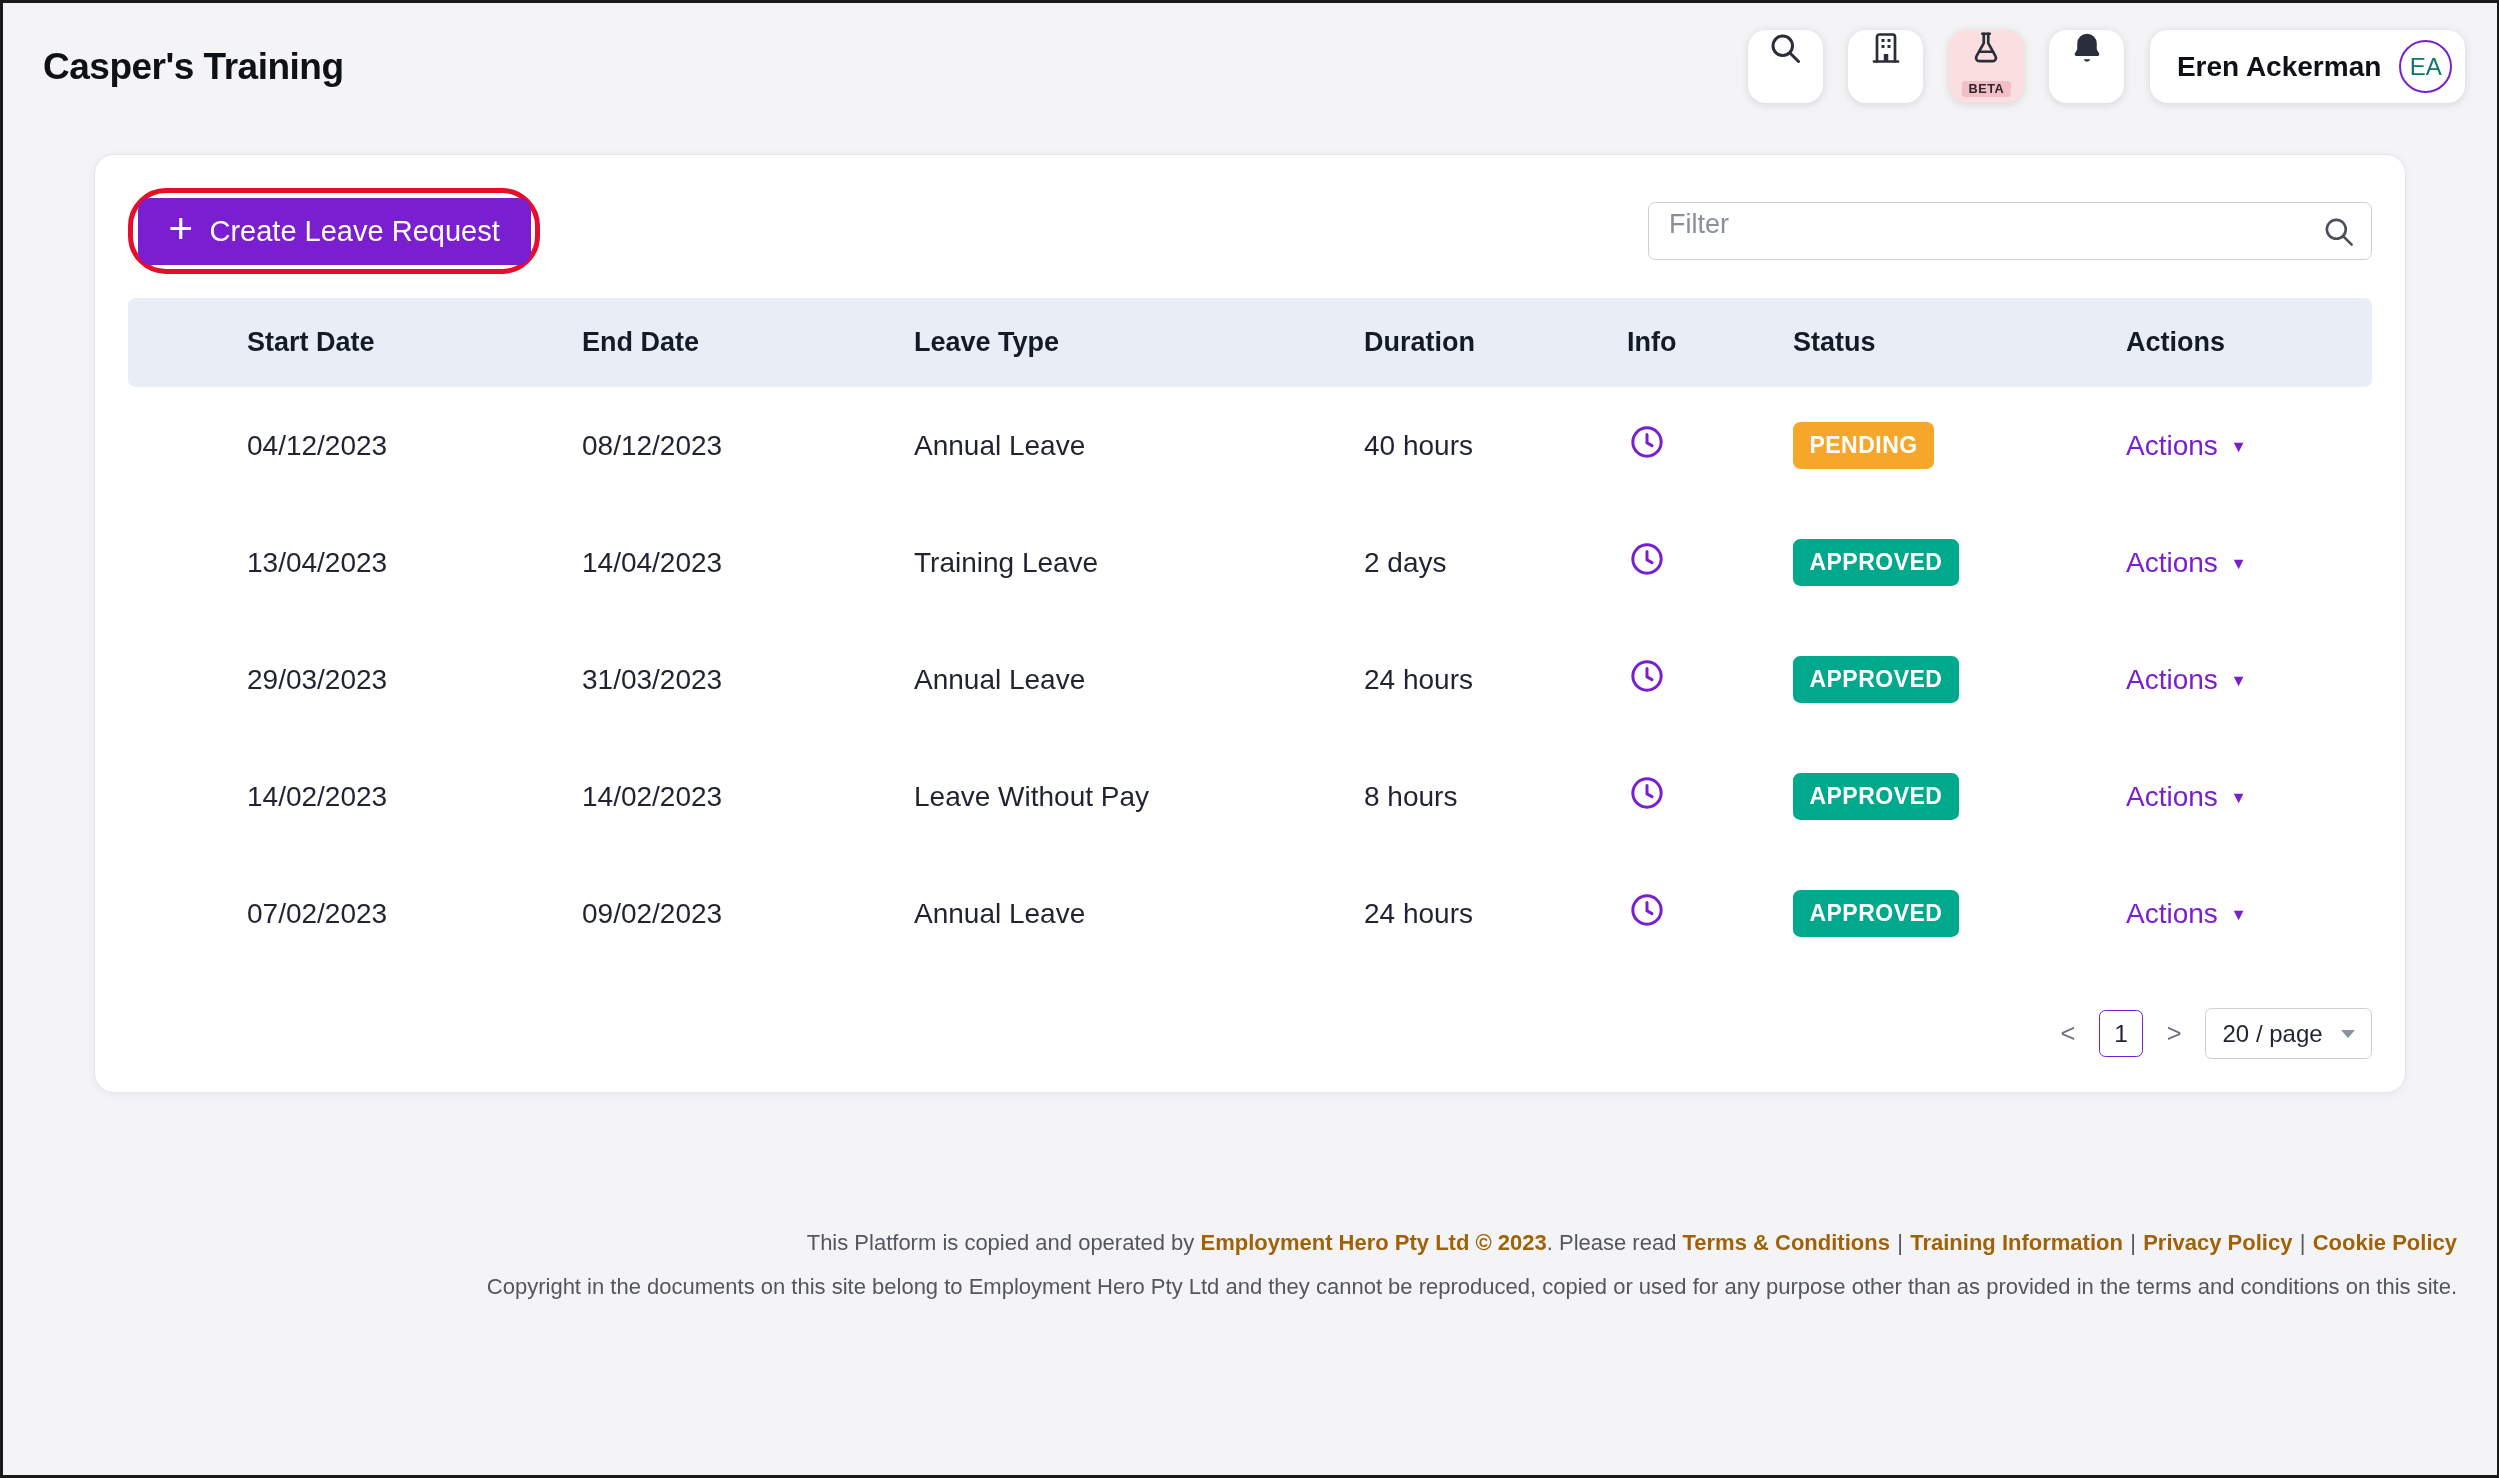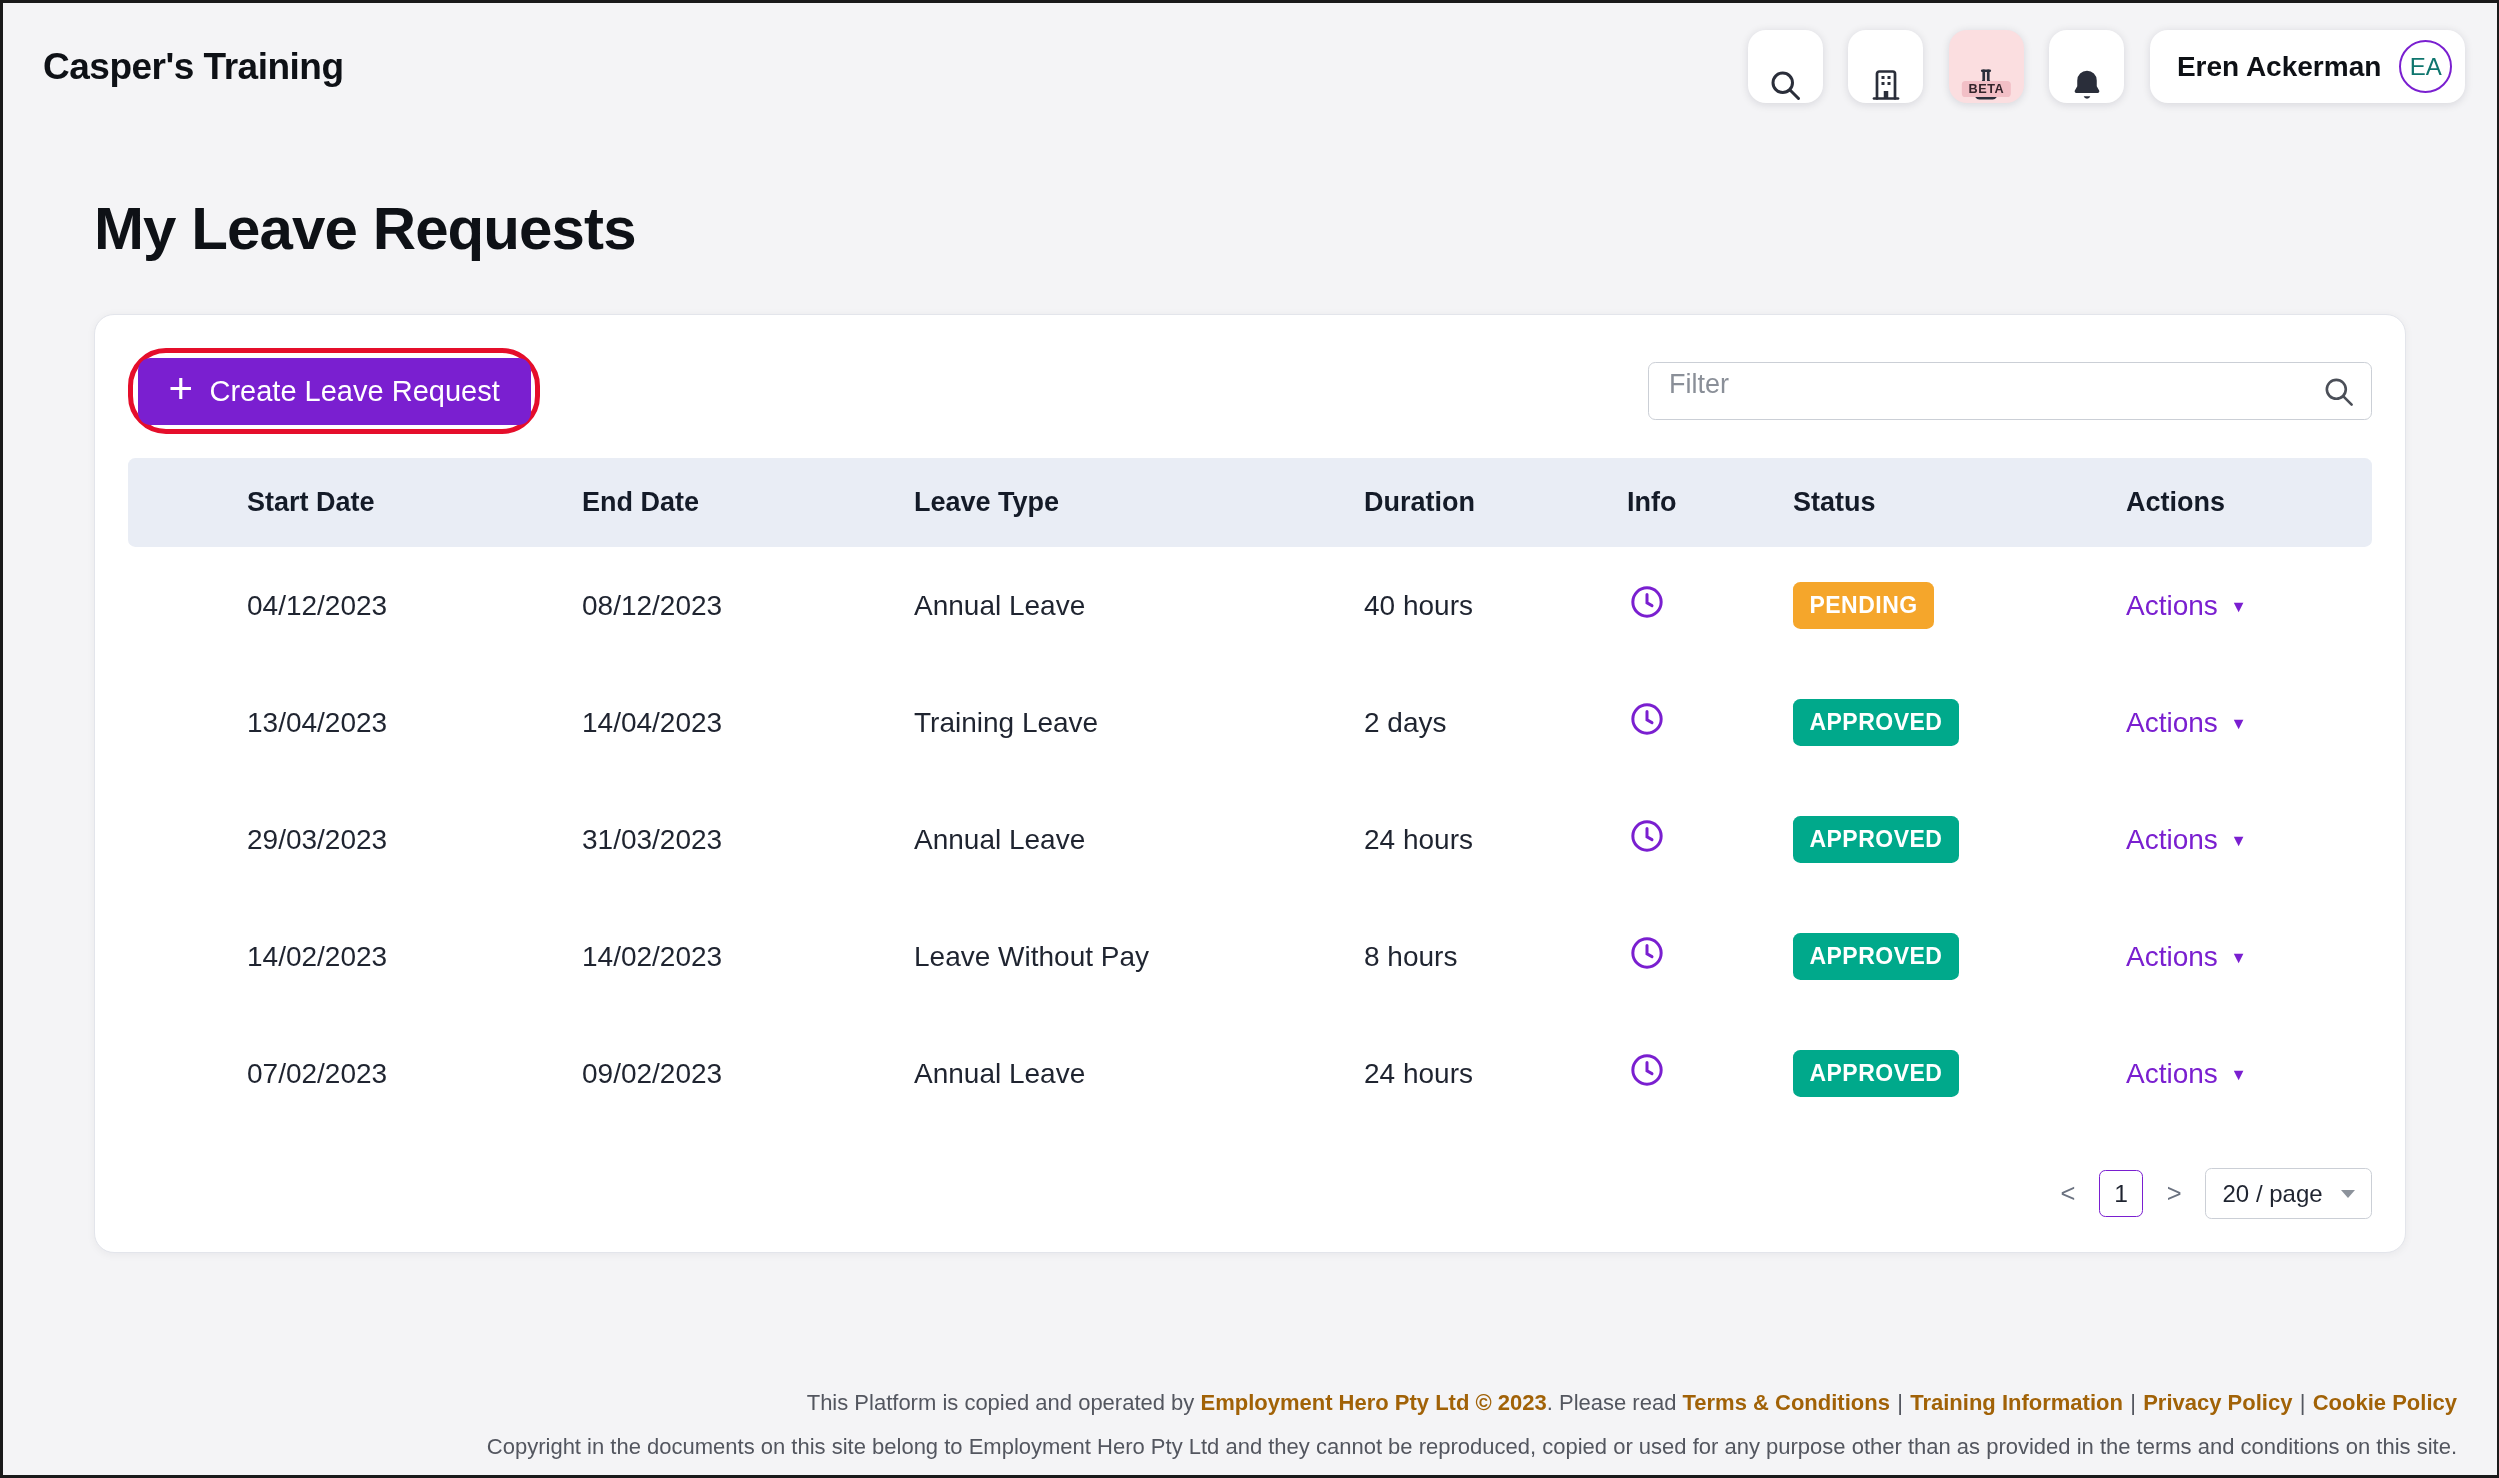--- a/index.html
+++ b/index.html
@@ -16,21 +16,21 @@
   
   .topbar {
     display: flex; justify-content: space-between; align-items: center;
     padding: 27px 32px 0 40px;
   }
   .brand { font-size: 37px; font-weight: 700; color: #0E1116; letter-spacing: -0.5px; }
   .top-actions { display: flex; align-items: center; gap: 25.5px; }
   .icon-btn {
     width: 75px; height: 73px; border: none; border-radius: 18px;
     background: #FFFFFF; box-shadow: 0 1.8px 9px rgba(20,20,43,.12);
-    display: flex; align-items: flex-end; justify-content: center;
+    display: flex; align-items: flex-start; justify-content: center;
     color: #2A2E3A; cursor: pointer; position: relative;
   }
   .icon-btn svg { width: 36px; height: 36px; }
   .icon-btn.beta { background: #FBDEE0; }
   .beta-tag {
     position: absolute; bottom: 6.4px; left: 50%; transform: translateX(-50%);
     font-size: 12.7px; font-weight: 700; color: #33242B;
     background: #F2BFC6; border-radius: 3.6px; padding: 0.9px 6.4px; letter-spacing: 0.5px;
   }
   .user-chip {
@@ -171,21 +171,20 @@
     <div class="user-chip">
       <span class="user-name">Eren Ackerman</span>
       <span class="avatar">
           <span>EA</span>
         </span>
     </div>
   </div>
 </div>
 
 <div class="content">
-  <h1 class="page-title">My Leave Requests</h1>
 
   <div class="card">
     <div class="card-toolbar">
       <span class="highlight-ring">
         <button class="create-btn">
           <span class="plus">+</span>
           <span>Create Leave Request</span>
         </button>
       </span>
       <div class="filter-box">

